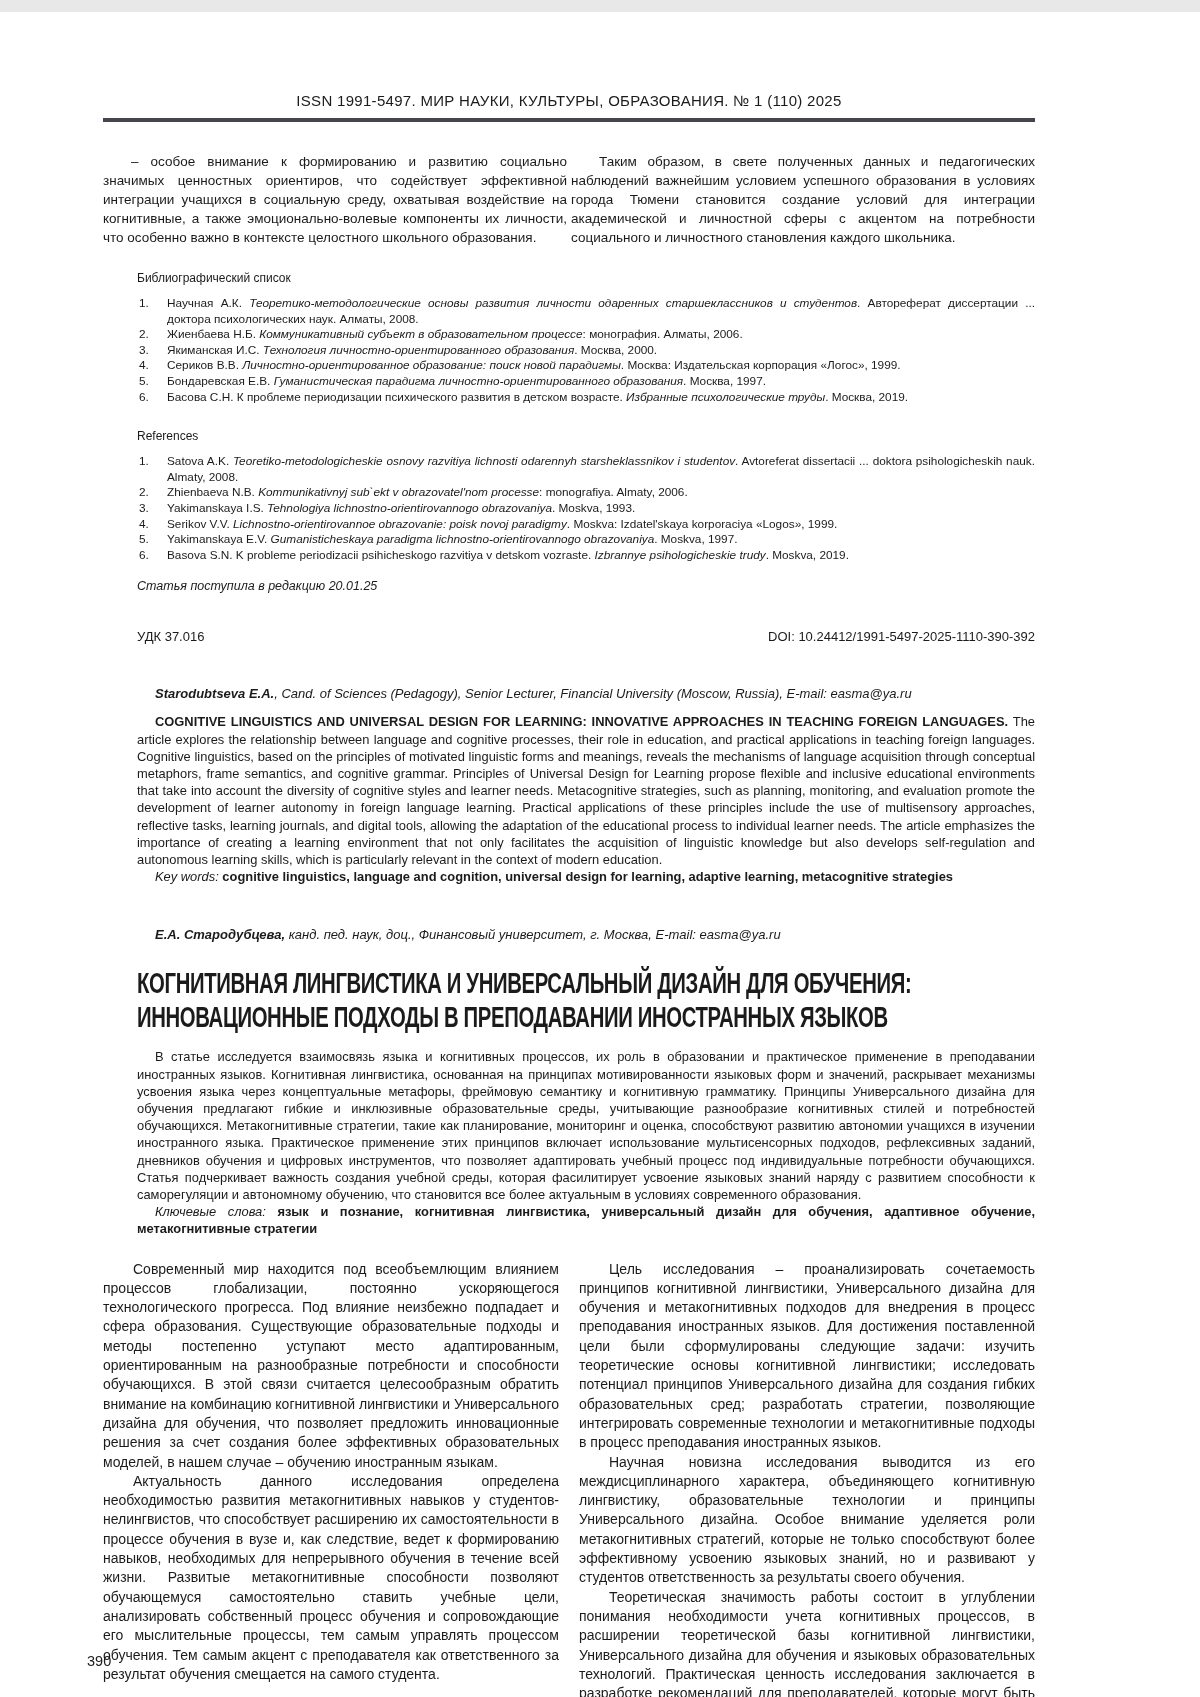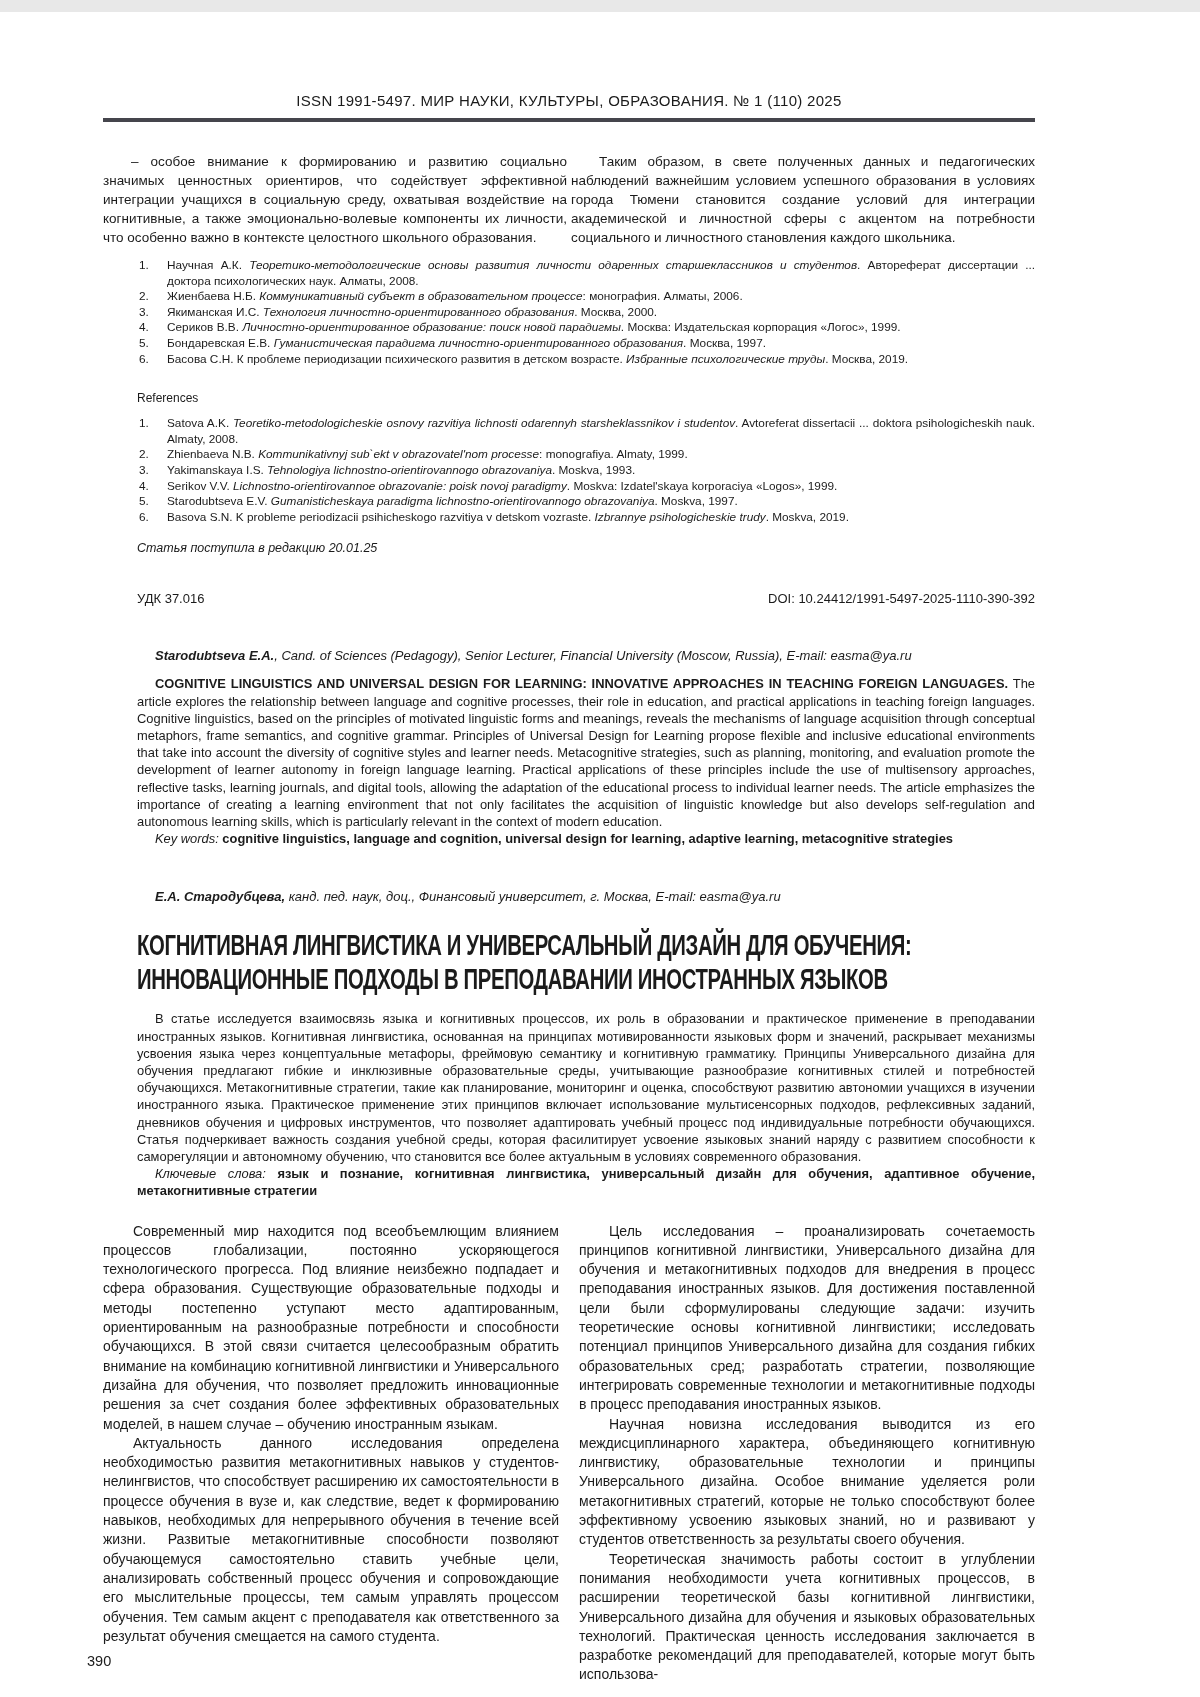--- a/index.html
+++ b/index.html
@@ -57,36 +57,37 @@
     <div class="col">
       <p>–  особое внимание к формированию и развитию социально значимых ценностных ориентиров, что содействует эффективной интеграции учащихся в социальную среду, охватывая воздействие на когнитивные, а также эмоционально-волевые компоненты их личности, что особенно важно в контексте целостного школьного образования.</p>
     </div>
     <div class="col">
       <p>Таким образом, в свете полученных данных и педагогических наблюдений важнейшим условием успешного образования в условиях города Тюмени становится создание условий для интеграции академической и личностной сферы с акцентом на потребности социального и личностного становления каждого школьника.</p>
     </div>
   </div>
 
   <div class="mid">
 
+    <div class="small-heading">Библиографический список</div>
     <ol class="ref-list">
         <li><span class="li-num">1.</span><span>Научная А.К. </span><span class="i">Теоретико-методологические основы развития личности одаренных старшеклассников и студентов</span><span>. Автореферат диссертации ... доктора психологических наук. Алматы, 2008.</span></li>
         <li><span class="li-num">2.</span><span>Жиенбаева Н.Б. </span><span class="i">Коммуникативный субъект в образовательном процессе</span><span>: монография. Алматы, 2006.</span></li>
         <li><span class="li-num">3.</span><span>Якиманская И.С. </span><span class="i">Технология личностно-ориентированного образования</span><span>. Москва, 2000.</span></li>
         <li><span class="li-num">4.</span><span>Сериков В.В. </span><span class="i">Личностно-ориентированное образование: поиск новой парадигмы</span><span>. Москва: Издательская корпорация «Логос», 1999.</span></li>
         <li><span class="li-num">5.</span><span>Бондаревская Е.В. </span><span class="i">Гуманистическая парадигма личностно-ориентированного образования</span><span>. Москва, 1997.</span></li>
         <li><span class="li-num">6.</span><span>Басова С.Н. К проблеме периодизации психического развития в детском возрасте. </span><span class="i">Избранные психологические труды</span><span>. Москва, 2019.</span></li>
       </ol>
 
     <div class="small-heading">References</div>
     <ol class="ref-list">
         <li><span class="li-num">1.</span><span>Satova A.K. </span><span class="i">Teoretiko-metodologicheskie osnovy razvitiya lichnosti odarennyh starsheklassnikov i studentov</span><span>. Avtoreferat dissertacii ... doktora psihologicheskih nauk. Almaty, 2008.</span></li>
-        <li><span class="li-num">2.</span><span>Zhienbaeva N.B. </span><span class="i">Kommunikativnyj sub`ekt v obrazovatel'nom processe</span><span>: monografiya. Almaty, 1999.</span></li>
+        <li><span class="li-num">2.</span><span>Zhienbaeva N.B. </span><span class="i">Kommunikativnyj sub`ekt v obrazovatel'nom processe</span><span>: monografiya. Almaty, 2006.</span></li>
         <li><span class="li-num">3.</span><span>Yakimanskaya I.S. </span><span class="i">Tehnologiya lichnostno-orientirovannogo obrazovaniya</span><span>. Moskva, 1993.</span></li>
         <li><span class="li-num">4.</span><span>Serikov V.V. </span><span class="i">Lichnostno-orientirovannoe obrazovanie: poisk novoj paradigmy</span><span>. Moskva: Izdatel'skaya korporaciya «Logos», 1999.</span></li>
-        <li><span class="li-num">5.</span><span>Starodubtseva E.V. </span><span class="i">Gumanisticheskaya paradigma lichnostno-orientirovannogo obrazovaniya</span><span>. Moskva, 1997.</span></li>
+        <li><span class="li-num">5.</span><span>Yakimanskaya E.V. </span><span class="i">Gumanisticheskaya paradigma lichnostno-orientirovannogo obrazovaniya</span><span>. Moskva, 1997.</span></li>
         <li><span class="li-num">6.</span><span>Basova S.N. K probleme periodizacii psihicheskogo razvitiya v detskom vozraste. </span><span class="i">Izbrannye psihologicheskie trudy</span><span>. Moskva, 2019.</span></li>
       </ol>
 
     <div class="received">Статья поступила в редакцию 20.01.25</div>
 
     <div class="udk-row">
       <span>УДК 37.016</span>
       <span>DOI: 10.24412/1991-5497-2025-1110-390-392</span>
     </div>
 

